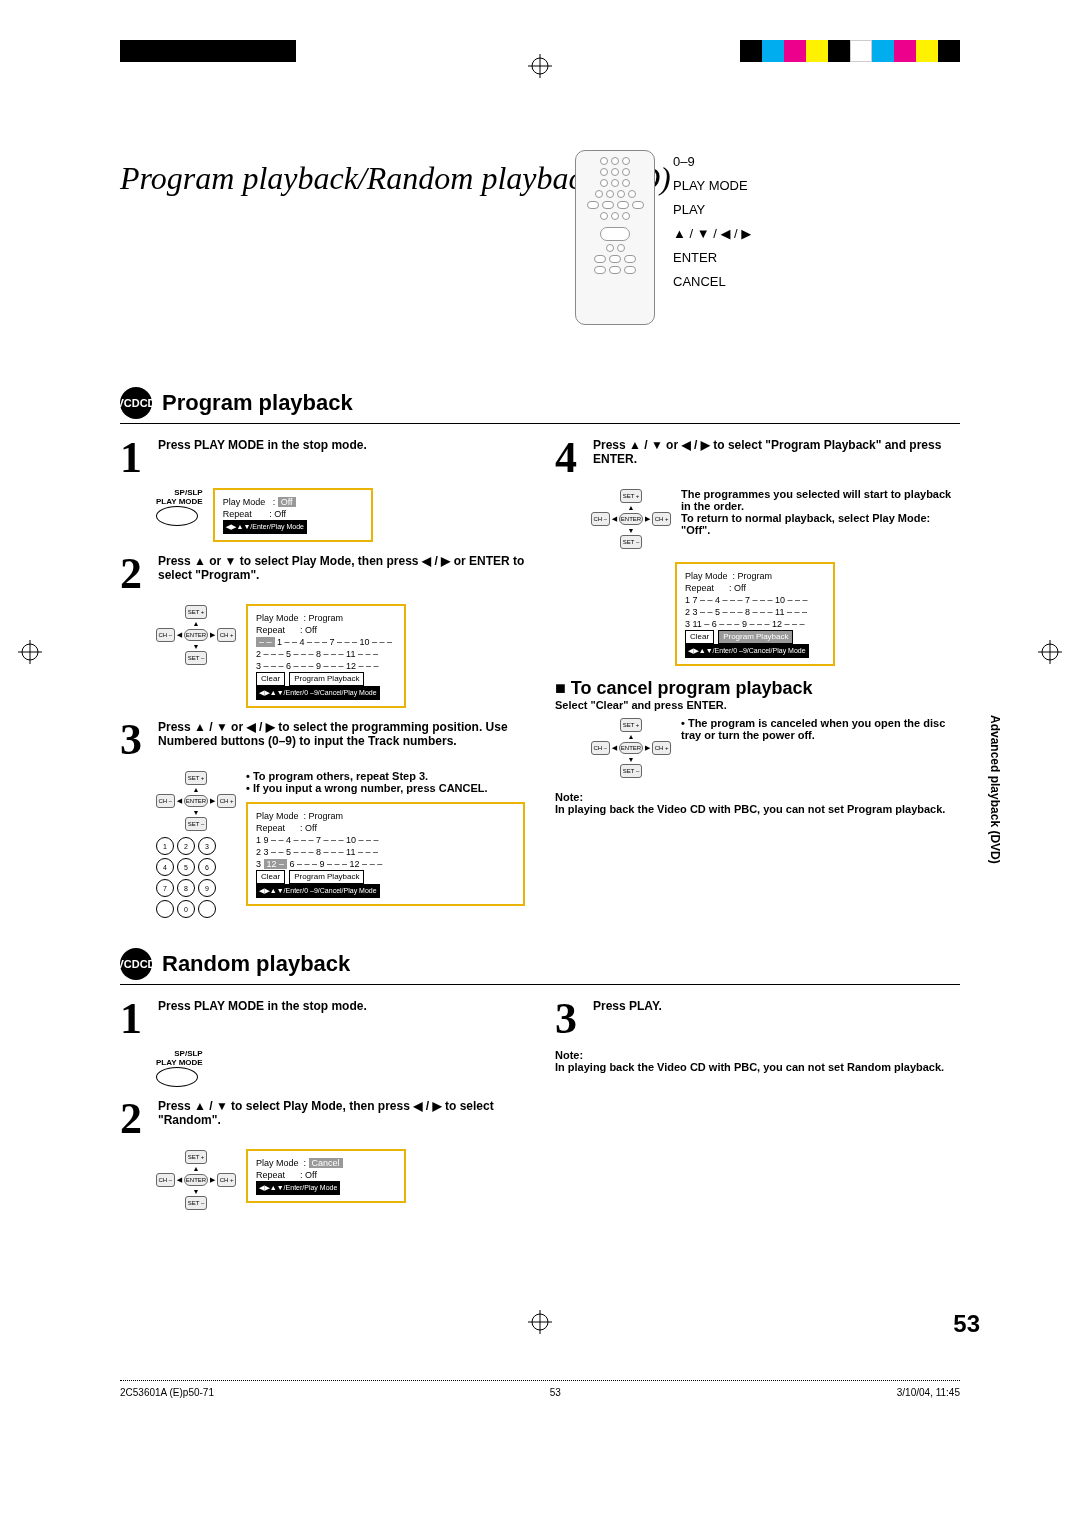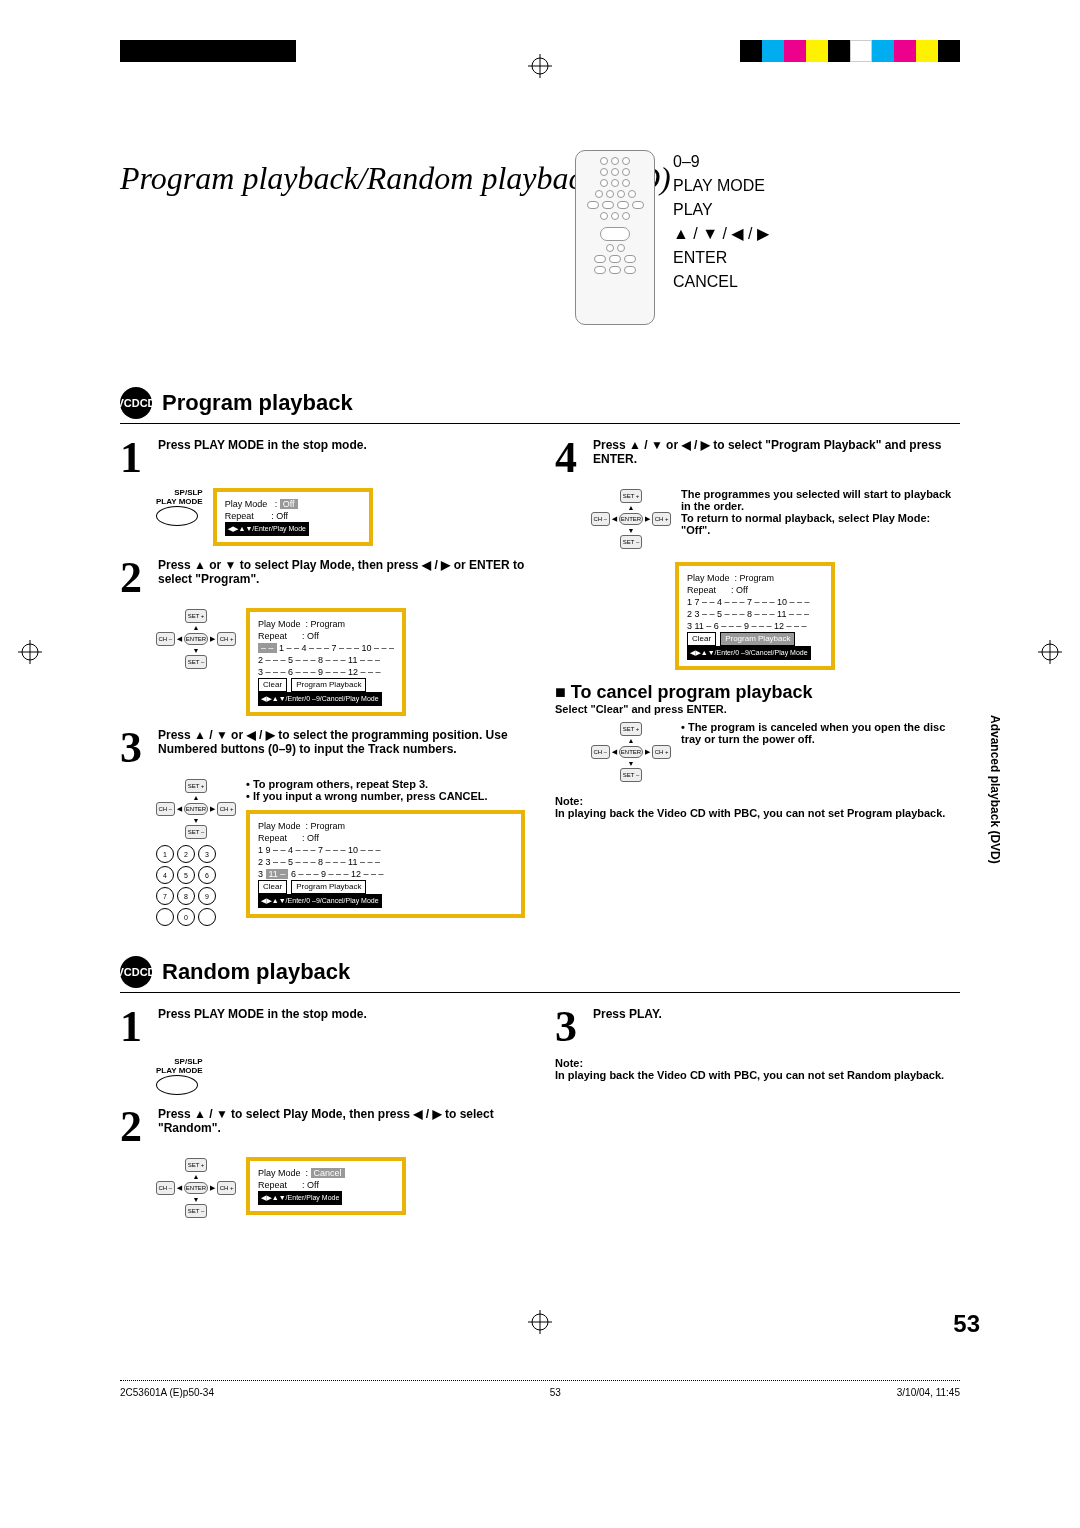--- a/index.html
+++ b/index.html
@@ -80,21 +80,21 @@
     display:flex;
     flex-direction:column;
     gap:3px;
     align-items:center;
     background:#f7f7f7;
   }
   .remote-box .row { display:flex; gap:3px; justify-content:center;}
   .rbtn { width:8px; height:8px; border:1px solid #999; border-radius:50%; background:#fff;}
   .rbtn.big { width:12px; height:8px; border-radius:4px; }
   .rlabels {
-    font-size: 16px;
+    font-size: 13px;
     line-height: 24px;
   }
   .section-heading {
     display: flex;
     align-items: center;
     gap: 10px;
     border-bottom: 1px solid #000;
     padding-bottom: 4px;
     margin-top: 190px;
     margin-bottom: 14px;
@@ -141,21 +141,21 @@
     flex: 1;
   }
   .btn-label {
     font-size:8px; font-weight:bold; text-align:right; line-height:9px;
   }
   .oval-btn {
     width:42px; height:20px; border:1.5px solid #000; border-radius:50%; background:#fff;
   }
   .diag-row { display:flex; gap:10px; align-items:flex-start; margin:6px 0 12px 36px;}
   .osd {
-    border:4px solid #eab308;
+    border:2px solid #eab308;
     background:#fff;
     font-size:9px;
     padding:6px 8px;
     line-height:12px;
     min-width:160px;
   }
   .osd .hl { background:#999; color:#fff; padding:0 3px;}
   .osd .foot { background:#000; color:#fff; font-size:7px; padding:1px 3px; display:inline-block;}
   .osd .boxed { border:1px solid #000; padding:0 4px; font-size:8px; display:inline-block; margin-right:4px;}
   .dpad {
@@ -362,21 +362,21 @@
             </div>
           </div>
           <div style="flex:1">
             <div class="note-text">• <span>To program others, repeat Step 3.</span></div>
             <div class="note-text">• <span>If you input a wrong number, press CANCEL.</span></div>
             <div class="osd" style="margin-top:8px">
               <div><span>Play Mode</span> &nbsp;: <span>Program</span></div>
               <div><span>Repeat</span> &nbsp;&nbsp;&nbsp;&nbsp;&nbsp;: <span>Off</span></div>
               <div>1  9 – –   4 – – –   7 – – –   10 – – –</div>
               <div>2  3 – –   5 – – –   8 – – –   11 – – –</div>
-              <div><span>3 </span><span class="hl">11 –</span> <span> 6 – – –   9 – – –   12 – – –</span></div>
+              <div><span>3 </span><span class="hl">12 –</span> <span> 6 – – –   9 – – –   12 – – –</span></div>
               <div><span class="boxed">Clear</span><span class="boxed">Program Playback</span></div>
               <div class="foot">◀▶▲▼/Enter/0 –9/Cancel/Play Mode</div>
             </div>
           </div>
         </div>
       </div>
 
       <div class="col">
 
         <div class="step">
@@ -577,18 +577,18 @@
       <div class="tri">▲ / ▼ / ◀ / ▶</div>
       <div>ENTER</div>
       <div>CANCEL</div>
     </div>
   </div>
 
   <div class="side-text">Advanced playback (DVD)</div>
   <div class="page-num">53</div>
 
   <div class="footer">
-    <span>2C53601A (E)p50-34</span>
+    <span>2C53601A (E)p50-71</span>
     <span>53</span>
     <span>3/10/04, 11:45</span>
   </div>
 
 </div>
 
 </body></html>

